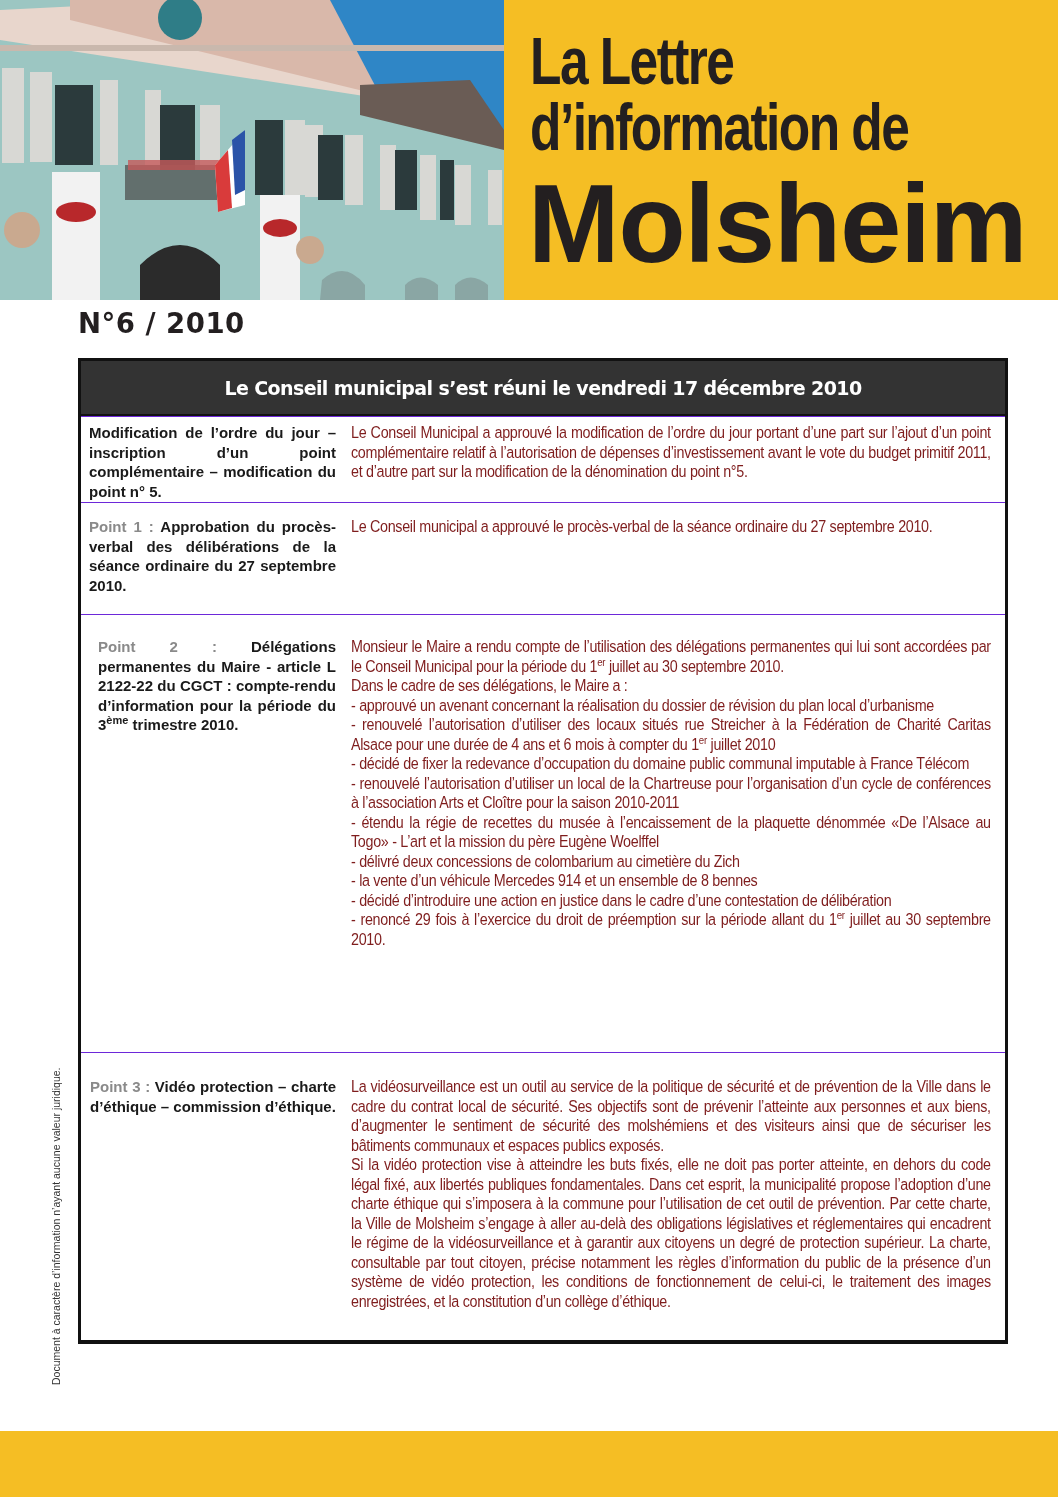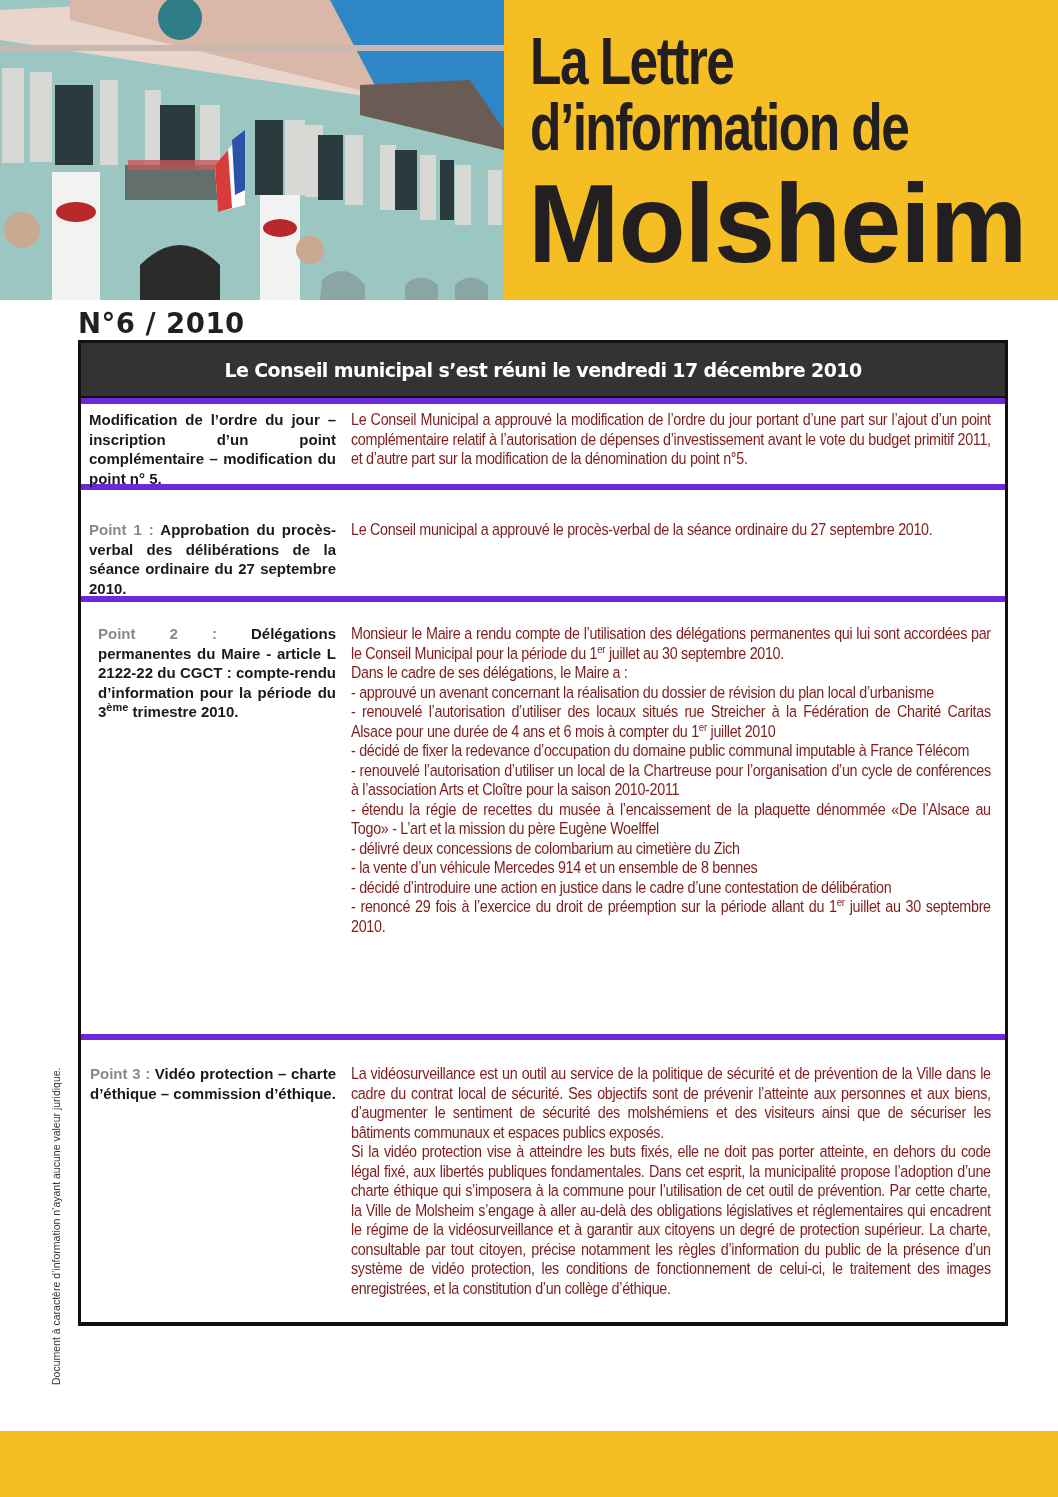--- a/index.html
+++ b/index.html
@@ -30,47 +30,47 @@
   }
 
   .issue {
     position: absolute; left: 78px; top: 306px; font-family: "DejaVu Sans", sans-serif;
     font-weight: bold; font-size: 29px; color: #231f20; letter-spacing: 0.5px;
     transform: scaleX(0.95); transform-origin: left top;
   }
 
   
   .table {
-    position: absolute; left: 78px; top: 340px; width: 930px;
+    position: absolute; left: 78px; top: 358px; width: 930px;
     border: 3px solid #111; border-bottom-width: 4px;
   }
   .banner {
     background: #333333; color: #ffffff; text-align: center;
     font-family: "DejaVu Sans", sans-serif; font-weight: bold; font-size: 19px;
     line-height: 28px; padding: 13px 0 12px 0; letter-spacing: -0.6px;
     border-bottom: 2px solid #111;
   }
-  .row { display: flex; border-top: 6px solid #6d28d9; background: #fff; }
+  .row { display: flex; border-top: 1px solid #6d28d9; background: #fff; }
   .row:first-of-type { border-top: none; }
   .lcol {
     width: 255px; padding: 6px 0 6px 8px;
     font-size: 15px; line-height: 19.5px; font-weight: bold; text-align: justify;
     color: #1a1a1a;
   }
   .rcol {
     flex: 1; padding: 6px 14px 6px 15px;
     font-size: 16.3px; line-height: 19.5px; text-align: justify; color: #7f1d1d;
     font-family: "Liberation Sans", sans-serif;
     letter-spacing: -0.35px;
   }
   .narrow { transform: scaleX(0.88); transform-origin: left top; width: 113.6%; }
   .point-label { color: #8a8a8a; font-weight: bold; }
   .row1 { height: 86px; }
   .row2 { height: 112px; }
-  .row2 .lcol, .row2 .rcol { padding-top: 14px; margin-top: 16px; }
+  .row2 .lcol, .row2 .rcol { padding-top: 14px; }
   .row3 { height: 438px; }
   .row3 .lcol, .row3 .rcol { padding-top: 22px; }
   .row3 .lcol { padding-left: 17px; }
   .row4 { height: 288px; }
   .row4 .lcol, .row4 .rcol { padding-top: 24px; }
   .row4 .lcol { padding-left: 9px; }
   .rcol p { margin: 0; }
   sup { font-size: 11px; line-height: 0; vertical-align: super; }
 
   .side-note {

